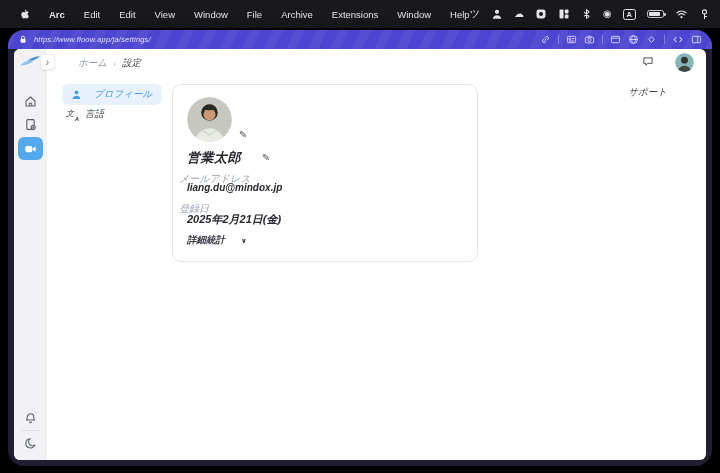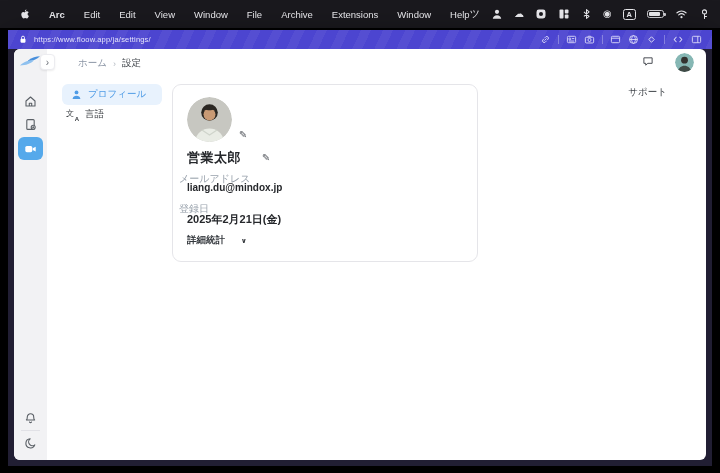--- a/index.html
+++ b/index.html
@@ -18,21 +18,21 @@
   .inputA { border:1px solid #ececf0; border-radius:2.5px; font-size:7.5px; width:13px; height:11px;
             display:inline-flex; align-items:center; justify-content:center; font-weight:bold; }
   .battery { width:17px; height:8.5px; border:1px solid #cfcfd4; border-radius:2.5px; position:relative; }
   .battery::before { content:""; position:absolute; left:1px; top:1px; bottom:1px; width:11px; background:#ececf0; border-radius:1px; }
   .battery::after { content:""; position:absolute; right:-3px; top:2px; width:2px; height:3.5px; background:#cfcfd4; border-radius:0 1px 1px 0; }
   .notif-dot { width:4px; height:4px; border-radius:50%; background:#7b6cf0; margin-left:-6px; }
   .clock { white-space:nowrap; }
 
   
   .window { position:absolute; left:8px; top:30px; width:704px; height:436px; background:#211e33;
-            border-radius:0; overflow:hidden; box-shadow:0 12px 34px rgba(0,0,0,.65); }
+            border-radius:16px; overflow:hidden; box-shadow:0 12px 34px rgba(0,0,0,.65);font-style:italic; }
   .urlbar { position:absolute; left:0; top:0; width:100%; height:19px; background:#4c45d0;
             background-image:repeating-linear-gradient(115deg, rgba(255,255,255,.05) 0 9px, rgba(255,255,255,0) 9px 20px);
             display:flex; align-items:center; padding:0 10px; color:#e6e4fb; }
   .url-text { font-size:7.5px; letter-spacing:.2px; margin-left:6px; flex:0 0 auto; }
   .urlbar-right { margin-left:auto; display:flex; align-items:center; gap:7px; }
   .tb-sep { width:1px; height:9px; background:rgba(255,255,255,.3); }
   .tb-icon { display:inline-flex; align-items:center; }
 
   
   .webcontent { position:absolute; left:6px; top:19px; width:692px; height:411px; background:#fff;
@@ -52,21 +52,21 @@
   .breadcrumb { position:absolute; left:64px; top:8px; display:flex; align-items:center; gap:6px; font-size:9.5px;justify-content:flex-end; }
   .bc-home { color:#8b95a5; }
   .bc-sep { color:#b4bac2; font-size:9px; }
   .bc-current { color:#3a3f45; }
 
   .support { position:absolute; right:39px; top:7px; display:flex; align-items:center; gap:19px;
              color:#3c4046; font-size:9.5px;flex-direction:column; }
   .header-avatar { position:absolute; right:12px; top:4px; width:19px; height:19px; border-radius:50%; overflow:hidden; }
 
   .nav-pill { position:absolute; left:48px; top:35px; width:100px; height:21px; background:#e8f2fd;
-              border-radius:6px; display:flex; align-items:center; gap:6px; padding:0 9px;
+              border-radius:6px; display:flex; align-items:center; gap:12px; padding:0 9px;
               color:#4f9ce6; font-size:9.5px; }
   .nav-lang { position:absolute; left:52px; top:59px; display:flex; align-items:center; gap:7px;
               color:#34383d; font-size:9.5px; }
   .lang-glyph { position:relative; width:12px; height:12px; }
   .lang-main { position:absolute; left:0; top:-1px; font-size:8px; color:#34383d; }
   .lang-sub { position:absolute; right:-1px; bottom:-1px; font-size:6px; font-weight:bold; color:#34383d; }
 
   .card { position:absolute; left:158px; top:35px; width:306px; height:178px; background:#fff;
           border:1px solid #e5e5e9; border-radius:9px; }
   .card-avatar { position:absolute; left:14px; top:12px; width:45px; height:45px; border-radius:50%; overflow:hidden; }

